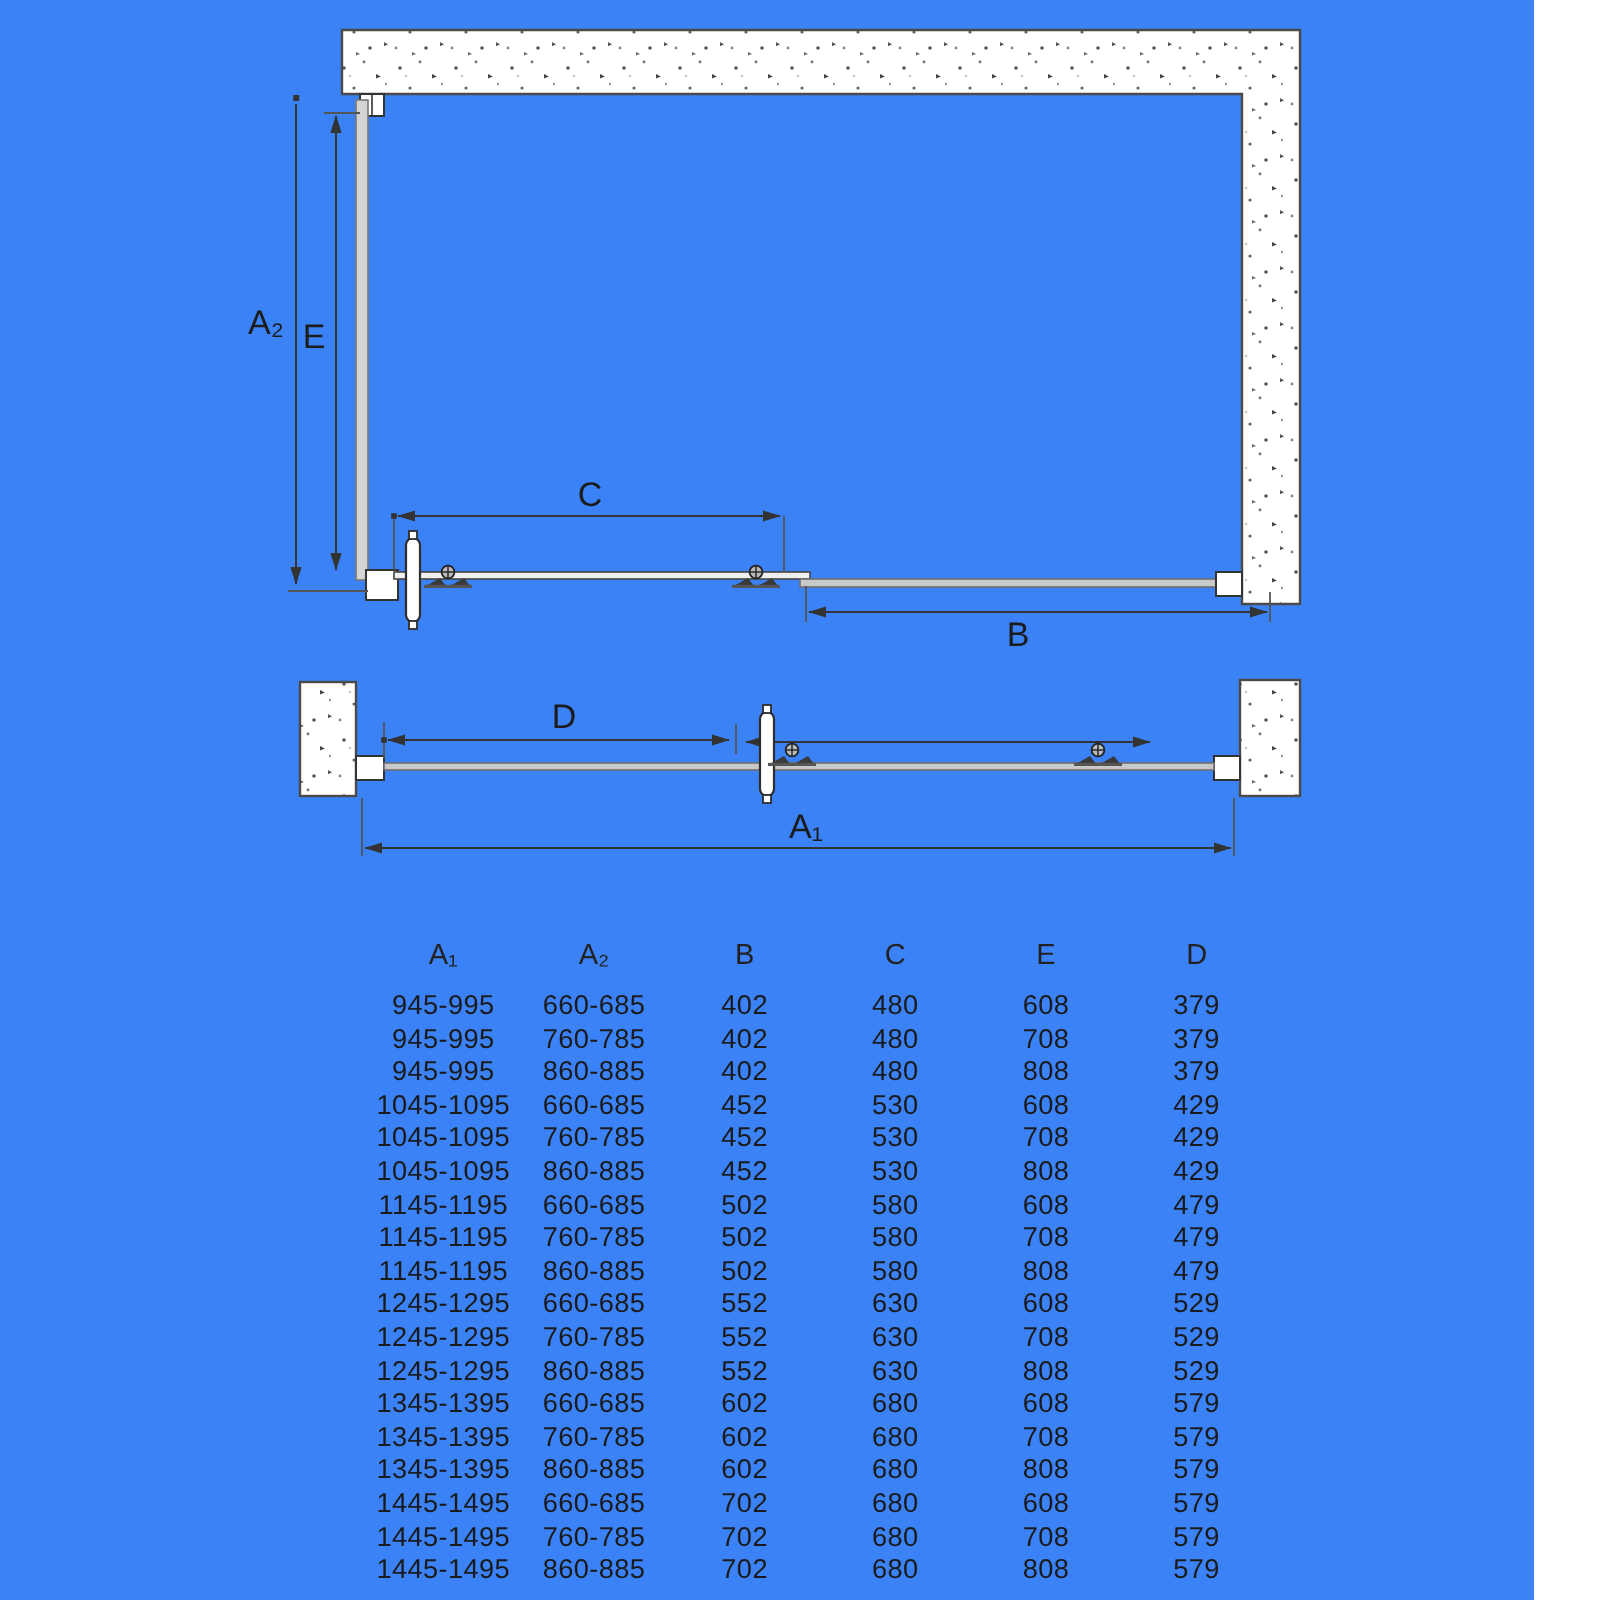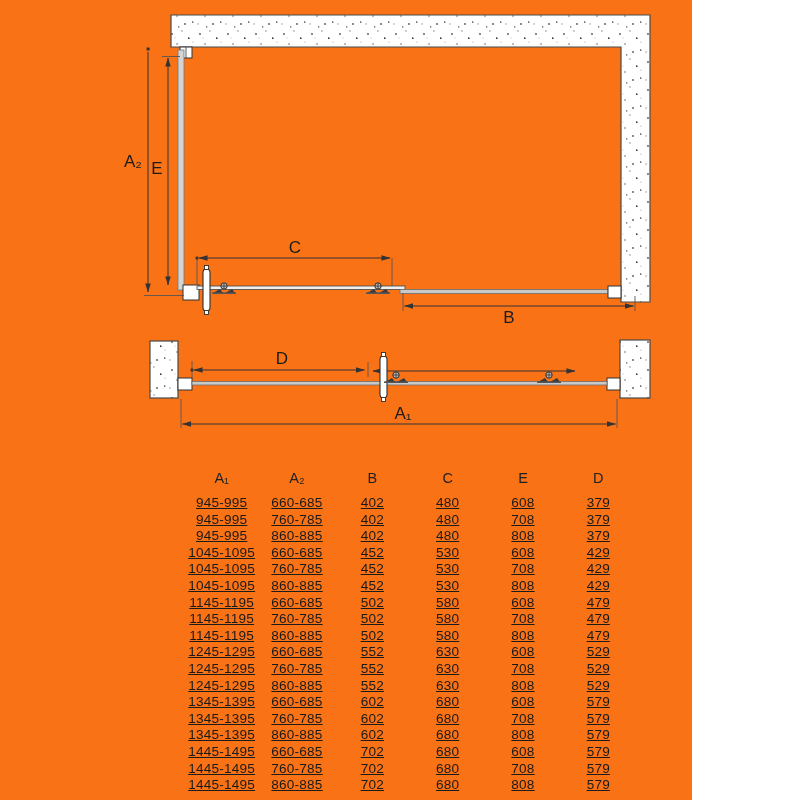--- a/index.html
+++ b/index.html
@@ -1,34 +1,34 @@
 <!DOCTYPE html>
 <html><head>
 <meta charset="utf-8">
 <style>
   html,body{margin:0;padding:0;background:#ffffff;}
   #canvas{
-    position:relative;width:692px;height:800px;background:#f97316;overflow:hidden;
+    position:relative;width:767px;height:800px;background:#3b82f6;overflow:hidden;
     font-family:"Liberation Sans","DejaVu Sans",sans-serif;color:#1c1c1c;
   }
   svg{display:block;}
   .dim-line{stroke:#333;stroke-width:1;fill:none;}
   .ext-line{stroke:#555;stroke-width:0.9;fill:none;}
   .dim-label{fill:#1c1c1c;font-size:17px;font-family:"Liberation Sans","DejaVu Sans",sans-serif;}
   .wall{stroke:#4a4a4a;stroke-width:1.2;}
   .bracket{fill:#ffffff;stroke:#333;stroke-width:1;}
   .glass-fixed{fill:#c9c9c9;stroke:#6e6e6e;stroke-width:0.8;}
   .glass-door{fill:#efefef;stroke:#444;stroke-width:0.8;}
   .glass-side{fill:#d4d4d4;stroke:#777;stroke-width:0.8;}
   .tick{fill:#333;}
 
   .size-table{position:absolute;left:184px;top:468px;width:452px;}
   .thead{display:flex;height:20px;align-items:center;margin-bottom:7px;}
   .th{flex:1;text-align:center;font-size:14.5px;color:#222;}
-  .tr{display:flex;height:16.6px;line-height:16.6px;text-decoration:underline;}
+  .tr{display:flex;height:16.6px;line-height:16.6px;}
   .td{flex:1;text-align:center;font-size:13.6px;letter-spacing:0.2px;color:#1a1a1a;white-space:nowrap;}
 </style>
 </head>
 <body>
 
 <div id="canvas">
 
   <svg width="800" height="460" viewBox="0 0 800 460">
     <defs>
       <marker id="arr" markerWidth="9" markerHeight="7" viewBox="0 0 8 6" refX="7.6" refY="3" orient="auto-start-reverse">

